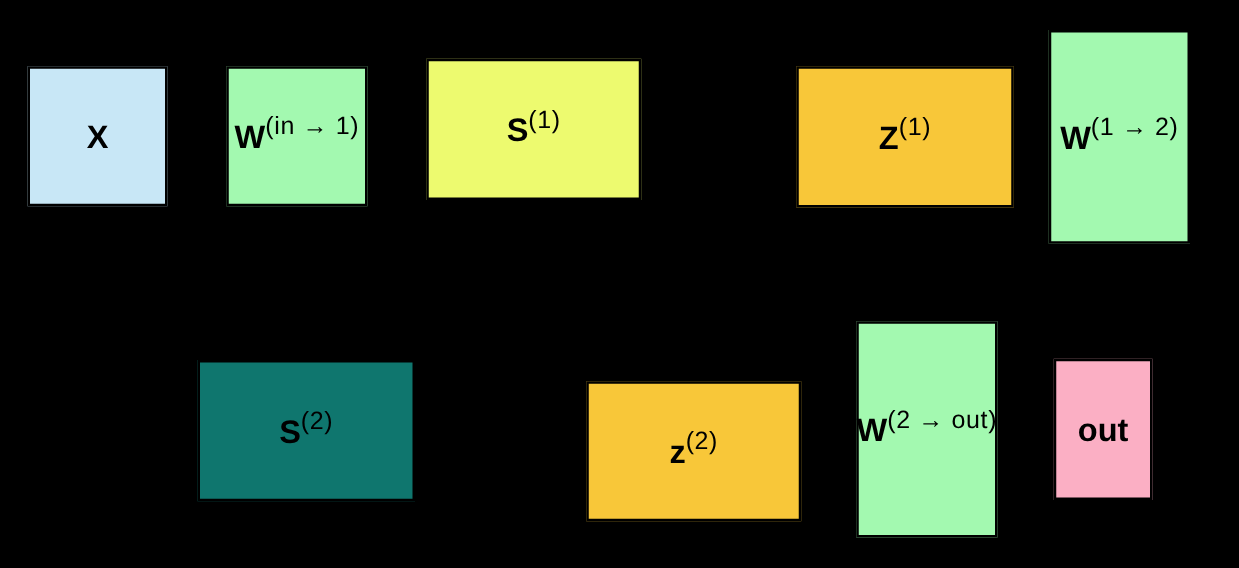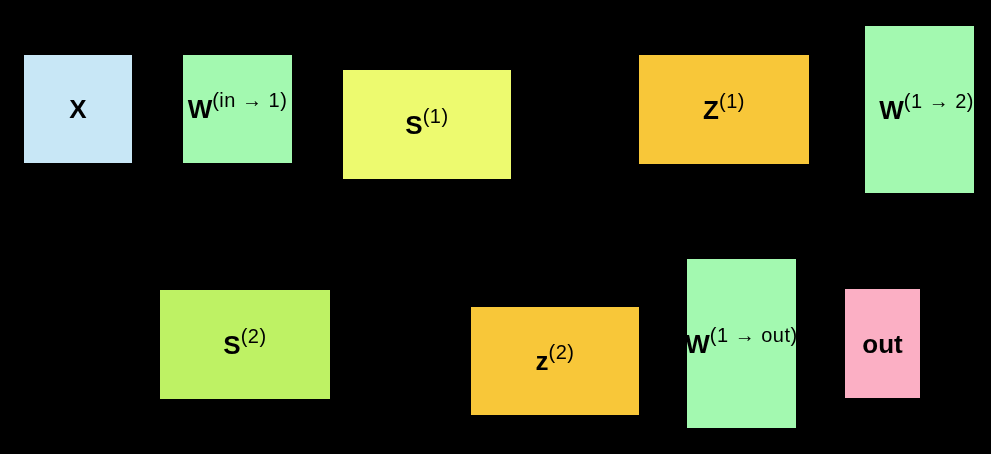--- a/index.html
+++ b/index.html
@@ -34,23 +34,23 @@
     font-size: 20px;
     position: relative;
     top: -0.55em;
     letter-spacing: 0.5px;
   }
   .lbl .sup:empty { display: none; }
 
   
   #box-x        { left: 22px;  top: 53px;  width: 112px; height: 112px; }
   #box-w-in-1   { left: 181px; top: 53px;  width: 113px; height: 112px; }
-  #box-s-1      { left: 341px; top: 68px;  width: 172px; height: 113px; }
+  #box-s-1      { left: 341px; top: 47px;  width: 172px; height: 113px; }
   #box-z-1      { left: 637px; top: 53px;  width: 174px; height: 113px; }
-  #box-w-1-2    { left: 863px; top: 24px;  width: 113px; height: 171px; justify-content: flex-end; }
+  #box-w-1-2    { left: 839px; top: 24px;  width: 113px; height: 171px; }
   #box-s-2      { left: 158px; top: 288px; width: 174px; height: 113px; }
   #box-z-2      { left: 469px; top: 305px; width: 172px; height: 112px; }
   #box-w-2-out  { left: 685px; top: 257px; width: 113px; height: 173px; }
   #box-out      { left: 843px; top: 287px; width: 79px;  height: 113px; }
 </style>
 </head>
 <body>
 
 <div class="canvas" style="background-color: rgb(0, 0, 0);">
 
@@ -67,29 +67,29 @@
   </div>
 
   <div class="box" id="box-z-1" style="background-color: rgb(248, 199, 57); justify-content: center;">
     <span class="lbl"><span class="base">Z</span><span class="sup">(1)</span></span>
   </div>
 
   <div class="box" id="box-w-1-2" style="background-color: rgb(163, 249, 176);">
     <span class="lbl"><span class="base">W</span><span class="sup">(1 → 2)</span></span>
   </div>
 
-  <div class="box" id="box-s-2" style="background-color: #bef264;">
+  <div class="box" id="box-s-2" style="background-color: #0f766e;">
     <span class="lbl"><span class="base">S</span><span class="sup">(2)</span></span>
   </div>
 
   <div class="box" id="box-z-2" style="background-color: rgb(248, 199, 57);">
     <span class="lbl"><span class="base">z</span><span class="sup">(2)</span></span>
   </div>
 
   <div class="box" id="box-w-2-out" style="background-color: rgb(163, 249, 176);">
-    <span class="lbl"><span class="base">W</span><span class="sup">(1 → out)</span></span>
+    <span class="lbl"><span class="base">W</span><span class="sup">(2 → out)</span></span>
   </div>
 
   <div class="box" id="box-out" style="background-color: rgb(251, 175, 196); justify-content: center;">
     <span class="lbl"><span class="base">out</span></span>
   </div>
 
 </div>
 
 </body></html>

